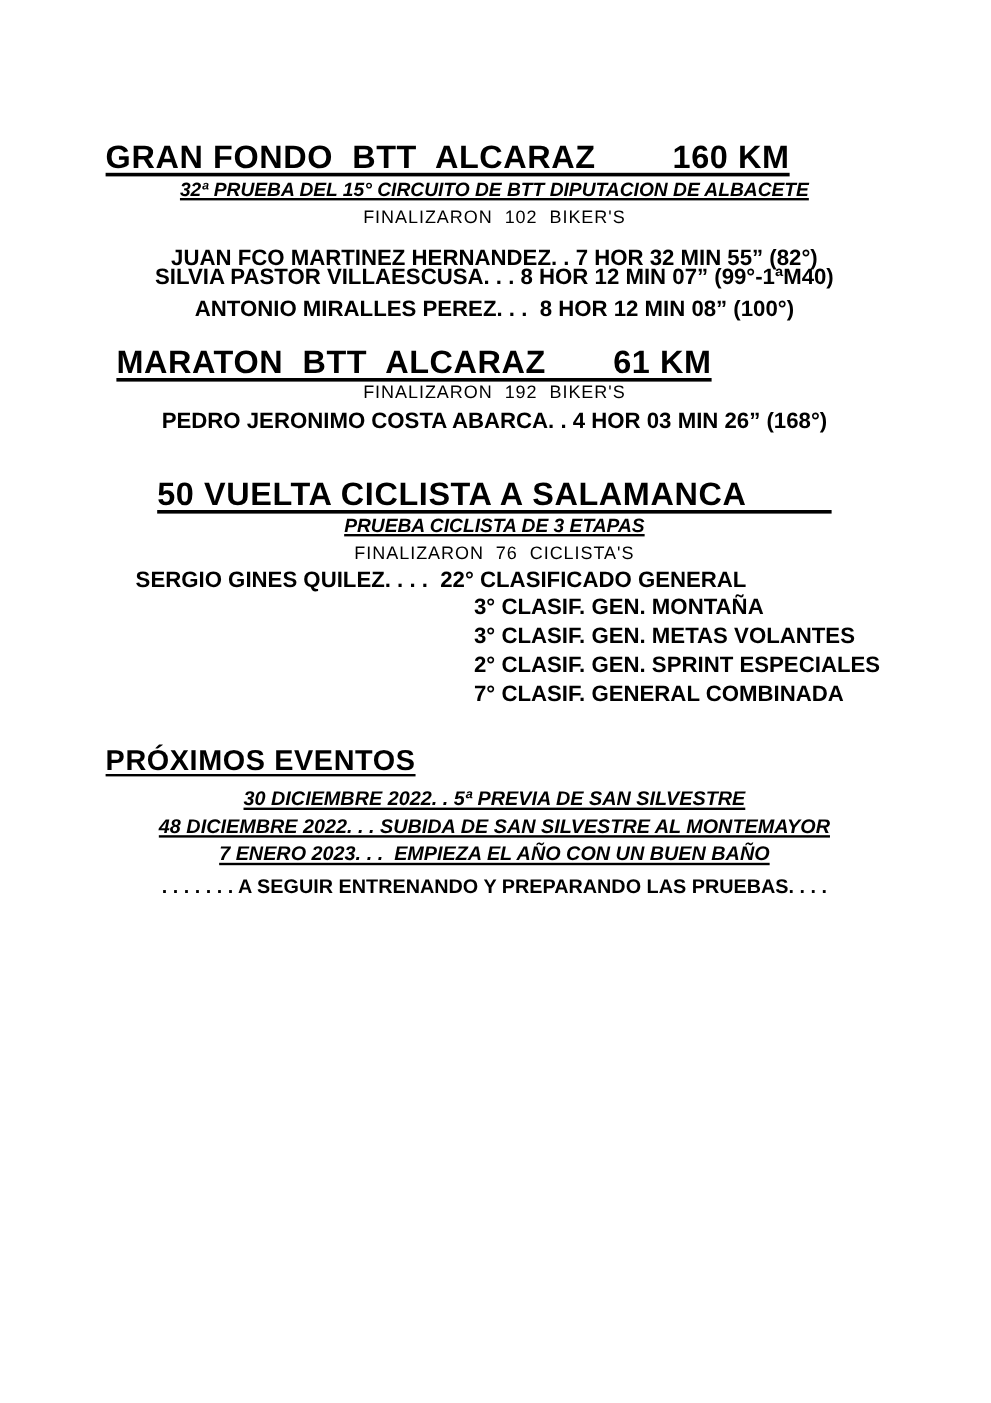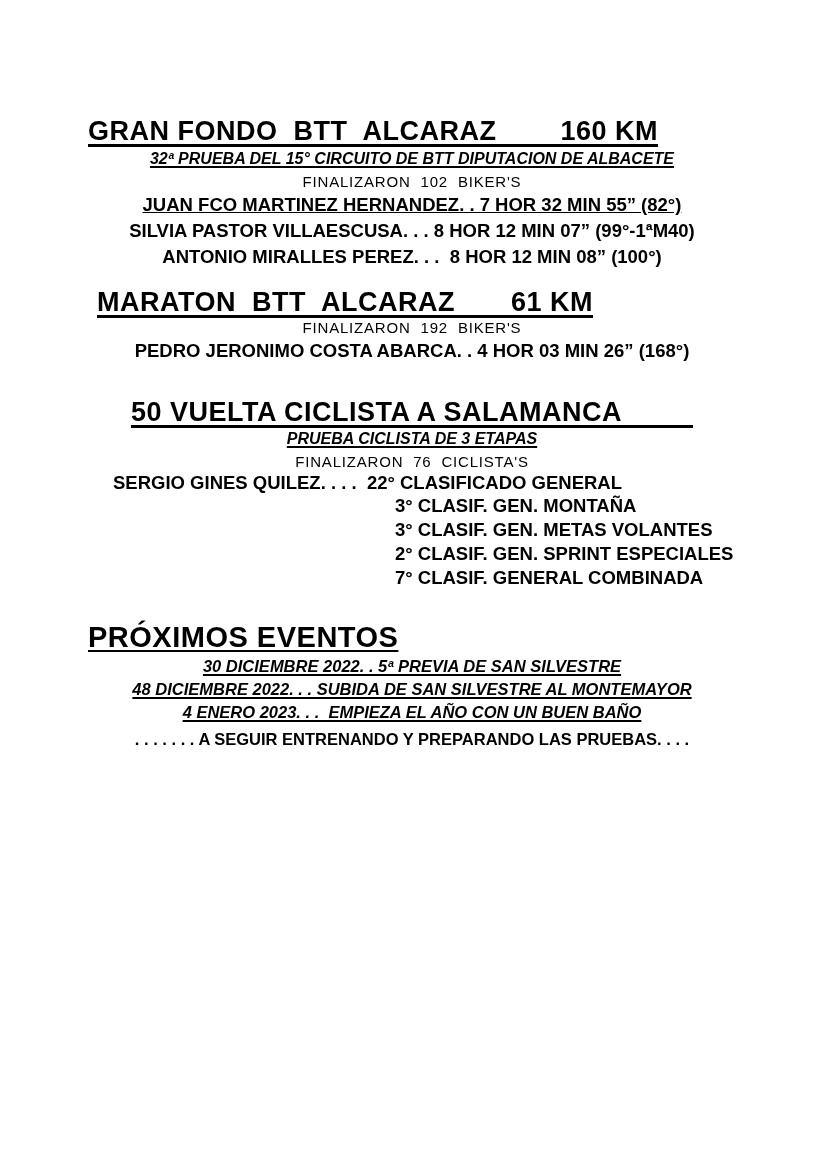--- a/index.html
+++ b/index.html
@@ -27,21 +27,21 @@
   .t1 {
     font-size: 27px;
     font-weight: bold;
     letter-spacing: 0.5px;
     text-decoration: underline;
     text-decoration-thickness: 2.5px;
     text-underline-offset: 4px;
   }
   
   .t2 {
-    font-size: 29px;
+    font-size: 24px;
     font-weight: bold;
     letter-spacing: 0.5px;
     text-decoration: underline;
     text-decoration-thickness: 2px;
     text-underline-offset: 3px;
   }
   
   .sub {
     font-size: 16px;
     font-weight: bold;
@@ -93,36 +93,36 @@
   }
 </style>
 </head>
 <body>
 
 <div class="page">
 
   <div class="line t1" style="top:116px;">GRAN FONDO  BTT  ALCARAZ        160 KM</div>
   <div class="line sub" style="top:150px;">32ª PRUEBA DEL 15° CIRCUITO DE BTT DIPUTACION DE ALBACETE</div>
   <div class="line fin" style="top:173px;">FINALIZARON  102  BIKER'S</div>
-  <div class="line res" style="top:194px;text-decoration:underline;">JUAN FCO MARTINEZ HERNANDEZ. . 7 HOR 32 MIN 55” (82°)</div>
+  <div class="line res" style="top:204px;">JUAN FCO MARTINEZ HERNANDEZ. . 7 HOR 32 MIN 55” (82°)</div>
   <div class="line res" style="top:220px;">SILVIA PASTOR VILLAESCUSA. . . 8 HOR 12 MIN 07” (99°-1ªM40)</div>
   <div class="line res" style="top:246px;">ANTONIO MIRALLES PEREZ. . .  8 HOR 12 MIN 08” (100°)</div>
 
   <div class="line t1" style="top:287px;left:97px;">MARATON  BTT  ALCARAZ       61 KM</div>
   <div class="line fin" style="top:319px;">FINALIZARON  192  BIKER'S</div>
   <div class="line res" style="top:340px;">PEDRO JERONIMO COSTA ABARCA. . 4 HOR 03 MIN 26” (168°)</div>
 
   <div class="line t1" style="top:397px;text-align:center;">50 VUELTA CICLISTA A SALAMANCA         </div>
   <div class="line sub" style="top:430px;">PRUEBA CICLISTA DE 3 ETAPAS</div>
   <div class="line fin" style="top:453px;">FINALIZARON  76  CICLISTA'S</div>
   <div class="line resL" style="top:472px;left:113px;">SERGIO GINES QUILEZ. . . .  22° CLASIFICADO GENERAL</div>
   <div class="line cls" style="top:495px;">3° CLASIF. GEN. MONTAÑA</div>
   <div class="line cls" style="top:519px;">3° CLASIF. GEN. METAS VOLANTES</div>
   <div class="line cls" style="top:543px;">2° CLASIF. GEN. SPRINT ESPECIALES</div>
   <div class="line cls" style="top:567px;">7° CLASIF. GENERAL COMBINADA</div>
 
   <div class="line t2" style="top:621px;">PRÓXIMOS EVENTOS</div>
   <div class="line ev" style="top:657px;">30 DICIEMBRE 2022. . 5ª PREVIA DE SAN SILVESTRE</div>
   <div class="line ev" style="top:680px;">48 DICIEMBRE 2022. . . SUBIDA DE SAN SILVESTRE AL MONTEMAYOR</div>
-  <div class="line ev" style="top:703px;">4 ENERO 2023. . .  EMPIEZA EL AÑO CON UN BUEN BAÑO</div>
+  <div class="line ev" style="top:703px;">7 ENERO 2023. . .  EMPIEZA EL AÑO CON UN BUEN BAÑO</div>
   <div class="line close" style="top:730px;">. . . . . . . A SEGUIR ENTRENANDO Y PREPARANDO LAS PRUEBAS. . . .</div>
 
 </div>
 
 </body></html>

